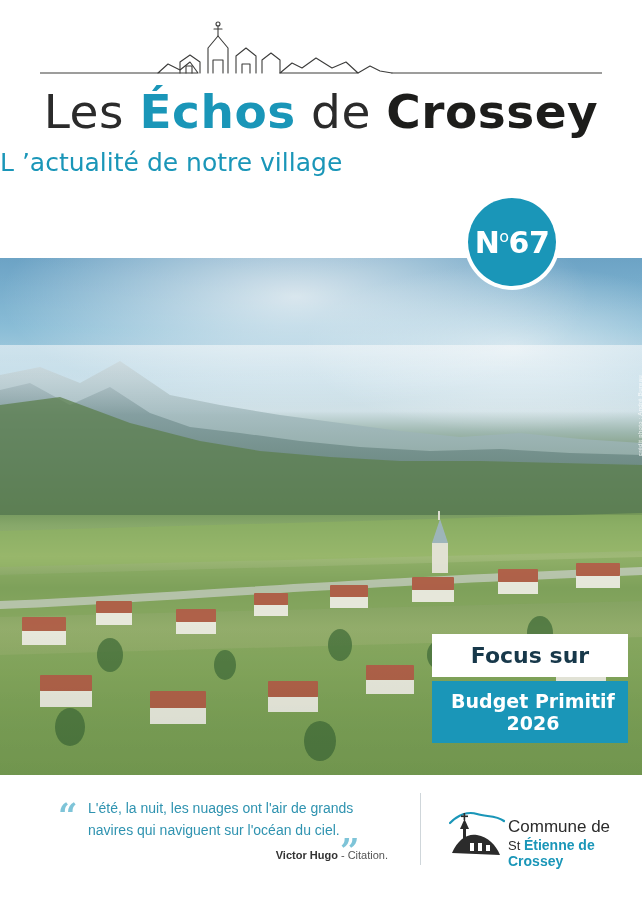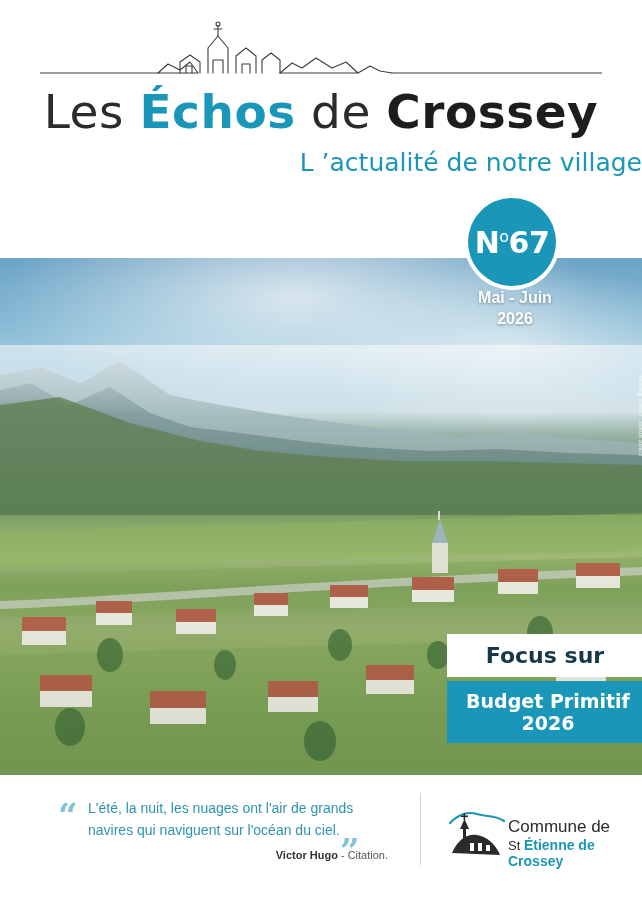--- a/index.html
+++ b/index.html
@@ -55,21 +55,21 @@
   }
   .t-les { color: #2b2b2b; font-weight: 400; }
   .t-echos { color: #1a96b8; font-weight: 700; font-size: 50px; }
   .t-de { color: #2b2b2b; font-weight: 400; }
   .t-crossey { color: #1d1d1b; font-weight: 700; font-size: 50px; }
   .subtitle {
     position: absolute;
     top: 148px;
     left: 0;
     width: 642px;
-    text-align: right;
+    text-align: left;
     color: #1a96b8;
     font-size: 25px;
     font-family: "DejaVu Sans", sans-serif;
     font-weight: 400;
   }
 
   
   .photo {
     position: absolute;
     top: 255px;
@@ -162,21 +162,20 @@
     text-shadow: 0 1px 3px rgba(0,0,0,0.35);
   }
 
   
   .focus {
     position: absolute;
     left: 432px;
     top: 634px;
     width: 196px;
     z-index: 20;
-    margin-left: 15px;
   }
   .focus-top {
     background: #ffffff;
     color: #17384a;
     font-size: 22px;
     font-weight: 700;
     text-align: center;
     padding: 9px 4px 9px 4px;
     font-family: "DejaVu Sans", sans-serif;
   }
@@ -417,24 +416,20 @@
     <div class="vignette"></div>
     <div class="photo-credit">crédit photo : André Bureau</div>
   </div>
 
   <div class="issue-badge">
     <div class="num">
       <span>N</span><sup>o</sup><span>67</span>
     </div>
   </div>
 
-  <div class="issue-date">
-    <div>Mai - Juin</div>
-    <div>2026</div>
-  </div>
 
   <div class="focus">
     <div class="focus-top">Focus sur</div>
     <div class="focus-bottom">Budget Primitif 2026</div>
   </div>
 
   <div class="footer">
 
     <div class="quote-block">
       <span class="quote-mark quote-open">“</span>

